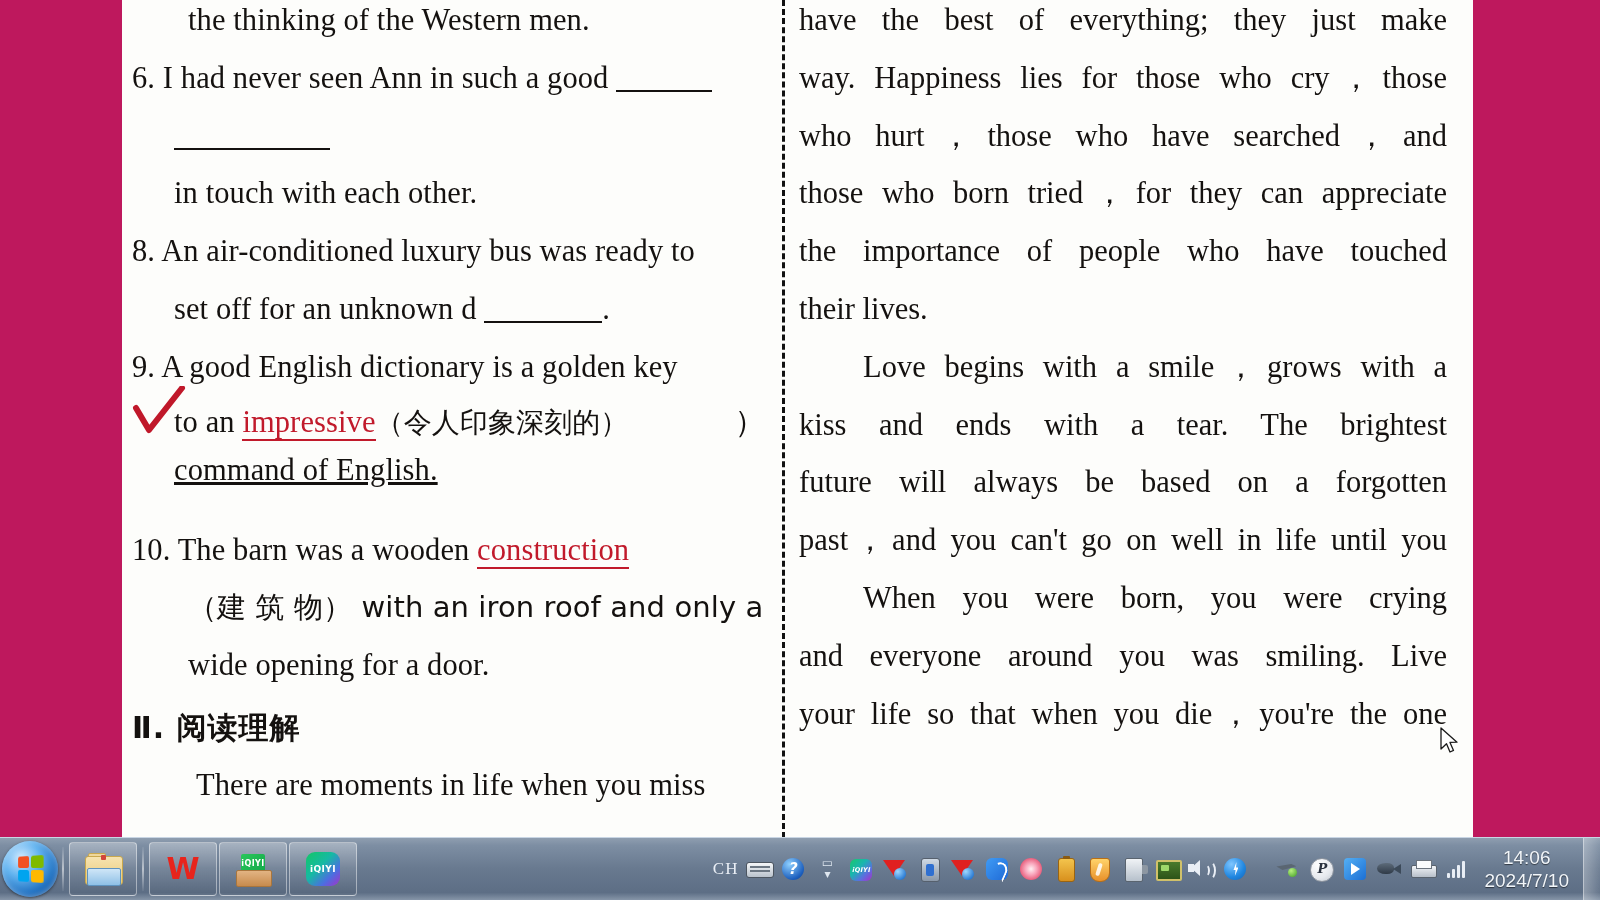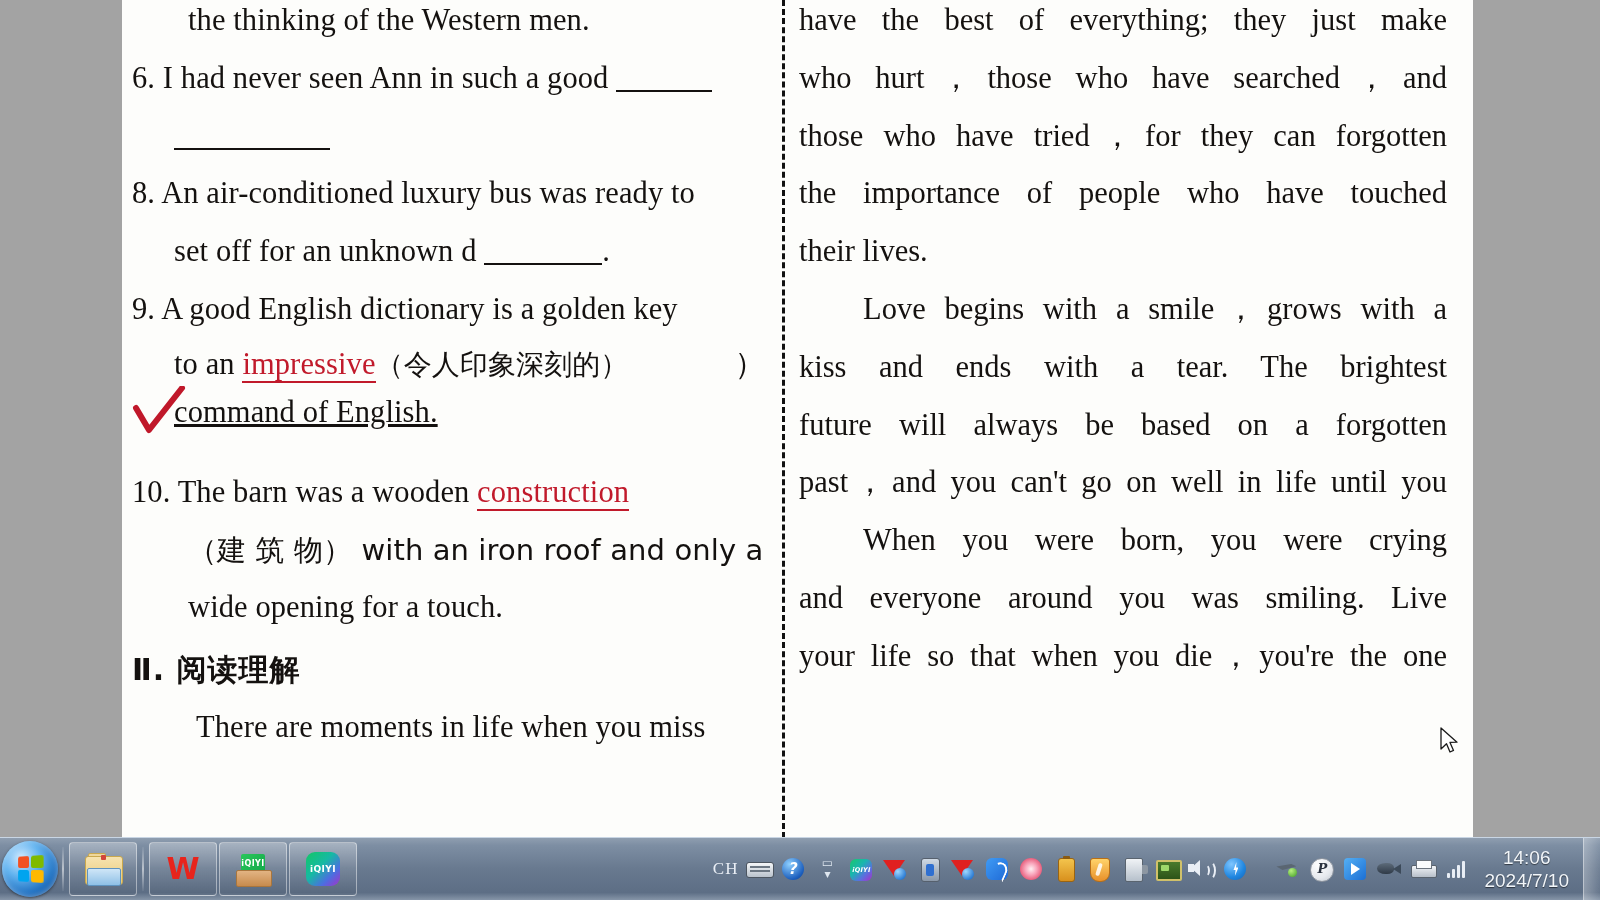--- a/index.html
+++ b/index.html
@@ -2,21 +2,21 @@
 <html><head>
 <meta charset="utf-8">
 <title>Document viewer</title>
 <style>
   html,body{margin:0;padding:0;}
   body{
     width:1600px;height:900px;overflow:hidden;background:#000;
     font-family:"Liberation Serif","DejaVu Serif",serif;
     -webkit-font-smoothing:antialiased;
   }
-  #screen{position:relative;width:1600px;height:900px;background:#a3a3a3;overflow:hidden;}
+  #screen{position:relative;width:1600px;height:900px;background:#be185d;overflow:hidden;}
 
   
   #page{
     position:absolute;left:122px;top:0;width:1351px;height:838px;
     background:#fdfdfb;overflow:hidden;
   }
   #doc{
     position:absolute;left:0;top:0;width:1351px;height:838px;
     display:flex;flex-direction:row;
   }
@@ -244,20 +244,21 @@
           <div class="ln">
             <span class="num">6.</span>
             <span>I had never seen Ann in such a good </span><span class="blank" style="width:96px;"></span>
           </div>
           <div class="ln hang">
             <span class="blank" style="width:156px;"></span>
           </div>
         </div>
 
         <div>
+          <div class="ln hang">in touch with each other.</div>
         </div>
 
         <div>
           <div class="ln">
             <span class="num">8.</span>
             <span>An air-conditioned luxury bus was ready to</span>
           </div>
           <div class="ln hang">
             <span>set off for an unknown d </span><span class="blank" style="width:118px;"></span><span>.</span>
           </div>
@@ -275,40 +276,41 @@
         </div>
 
         <div style="margin-top:30px;">
           <div class="ln">
             <span class="num">10.</span>
             <span>The barn was a wooden </span><span class="red">construction</span>
           </div>
           <div class="ln hang2">
             <span class="cn" style="font-size:29px;">（建 筑 物） with an iron roof and only a</span>
           </div>
-          <div class="ln hang2">wide opening for a touch.</div>
+          <div class="ln hang2">wide opening for a door.</div>
         </div>
 
         <div class="sec-head" style="margin-top:4px;">Ⅱ. 阅读理解</div>
 
         <div class="ln indent">There are moments in life when you miss</div>
 
         <svg id="checkmark" viewBox="0 0 60 52" xmlns="http://www.w3.org/2000/svg">
           <path d="M4 22 L17 44 L50 2" fill="none" stroke="#c0182a" stroke-width="6" stroke-linecap="round" stroke-linejoin="round"></path>
         </svg>
       </div>
 
       <div class="divider"></div>
 
       <div class="col col-right">
 
         <div style="margin-top:-8px;">
           <div class="just">have the best of everything; they just make</div>
+          <div class="just">way. Happiness lies for those who cry，those</div>
           <div class="just">who hurt，those who have searched，and</div>
-          <div class="just">those who have tried，for they can forgotten</div>
+          <div class="just">those who born tried，for they can appreciate</div>
           <div class="just">the importance of people who have touched</div>
           <div class="just" style="text-align-last:left;">their lives.</div>
         </div>
 
         <div>
           <div class="just" style="text-indent:64px;">Love begins with a smile，grows with a</div>
           <div class="just">kiss and ends with a tear. The brightest</div>
           <div class="just">future will always be based on a forgotten</div>
           <div class="just">past，and you can't go on well in life until you</div>
         </div>

